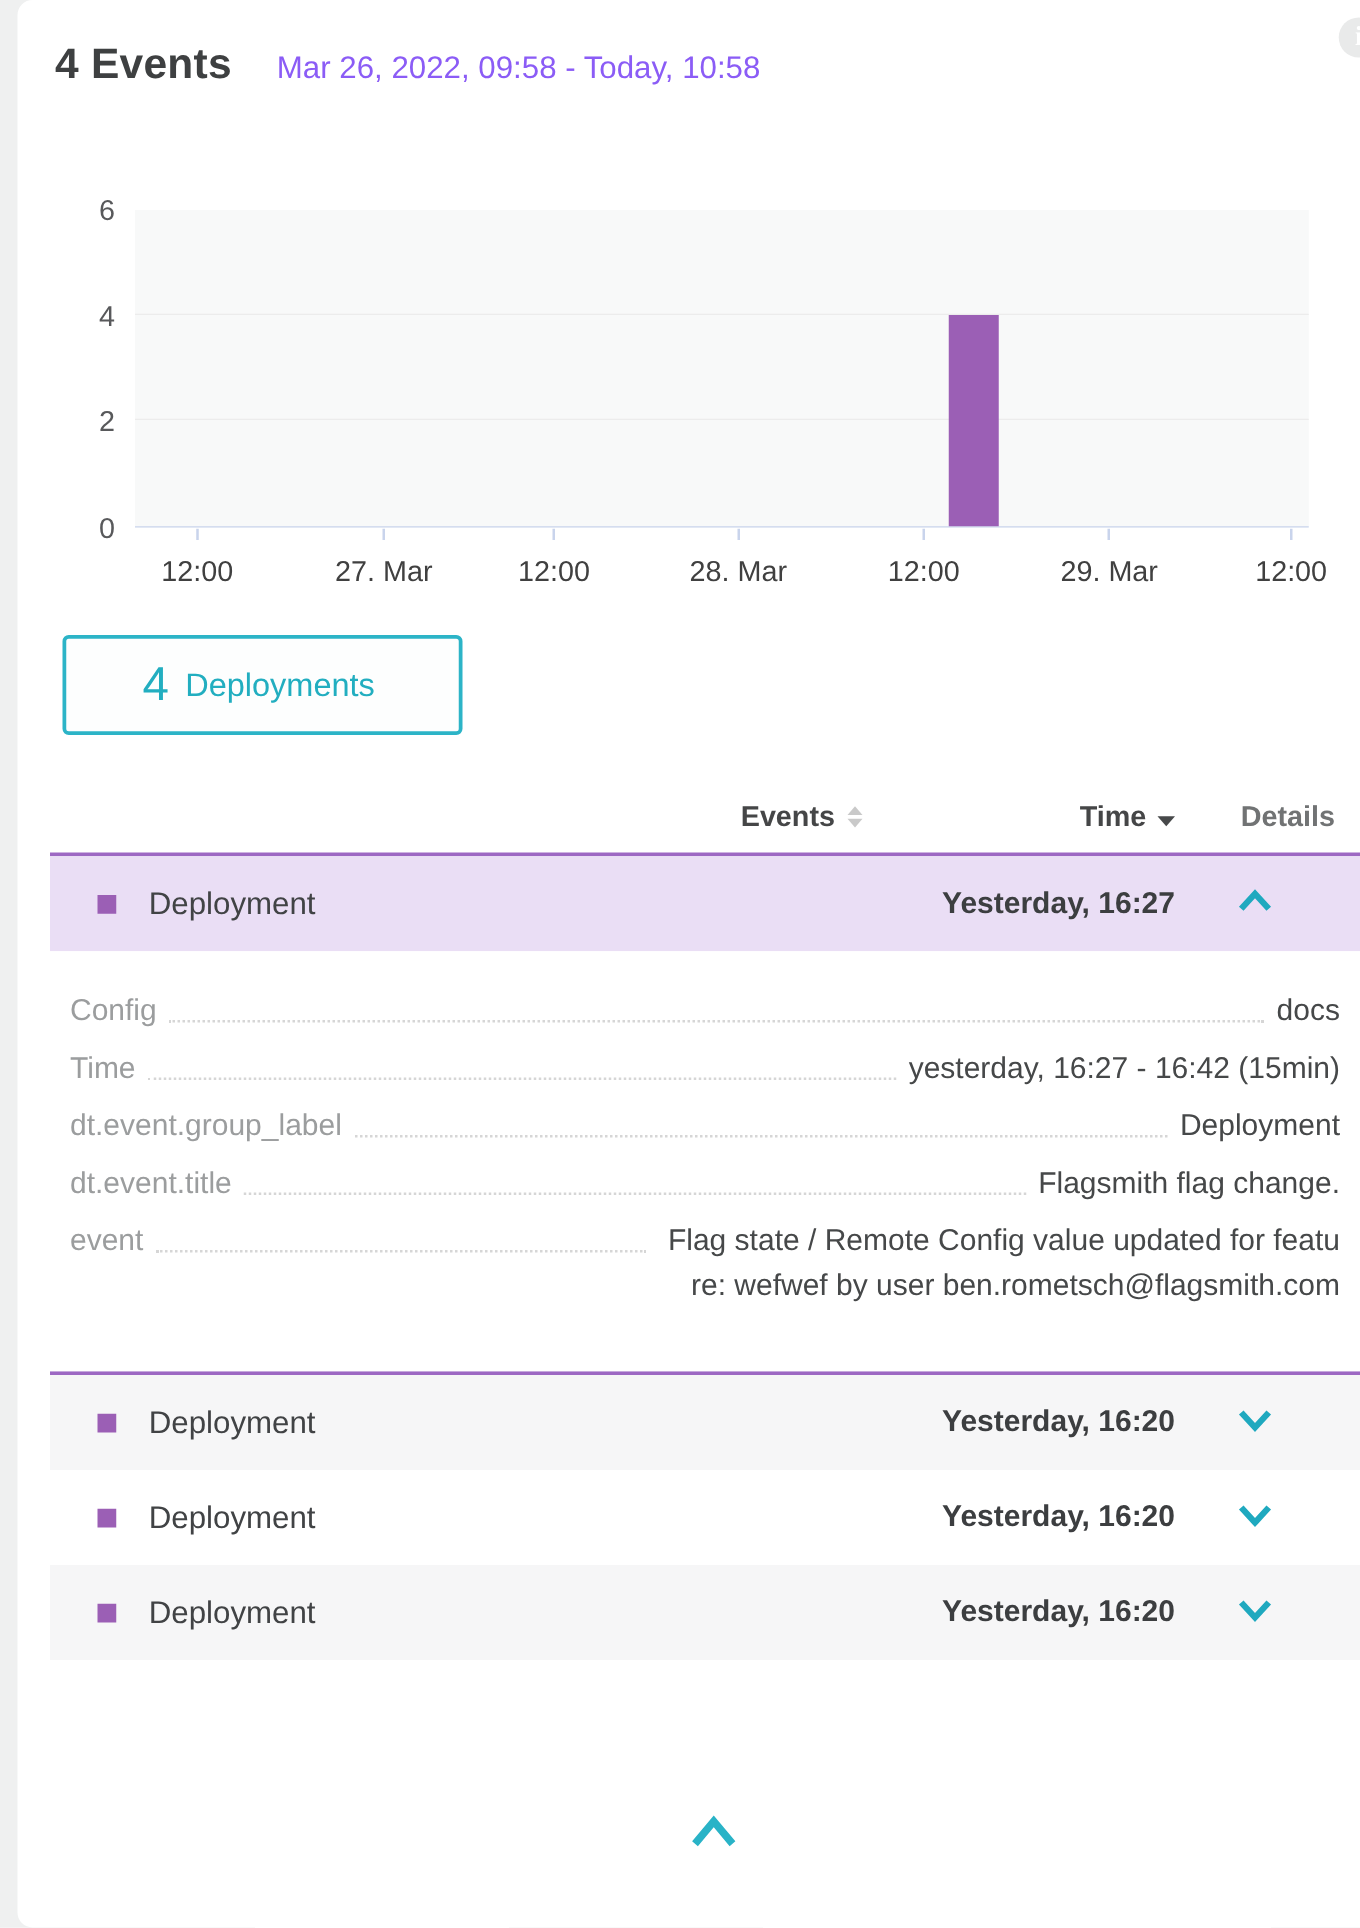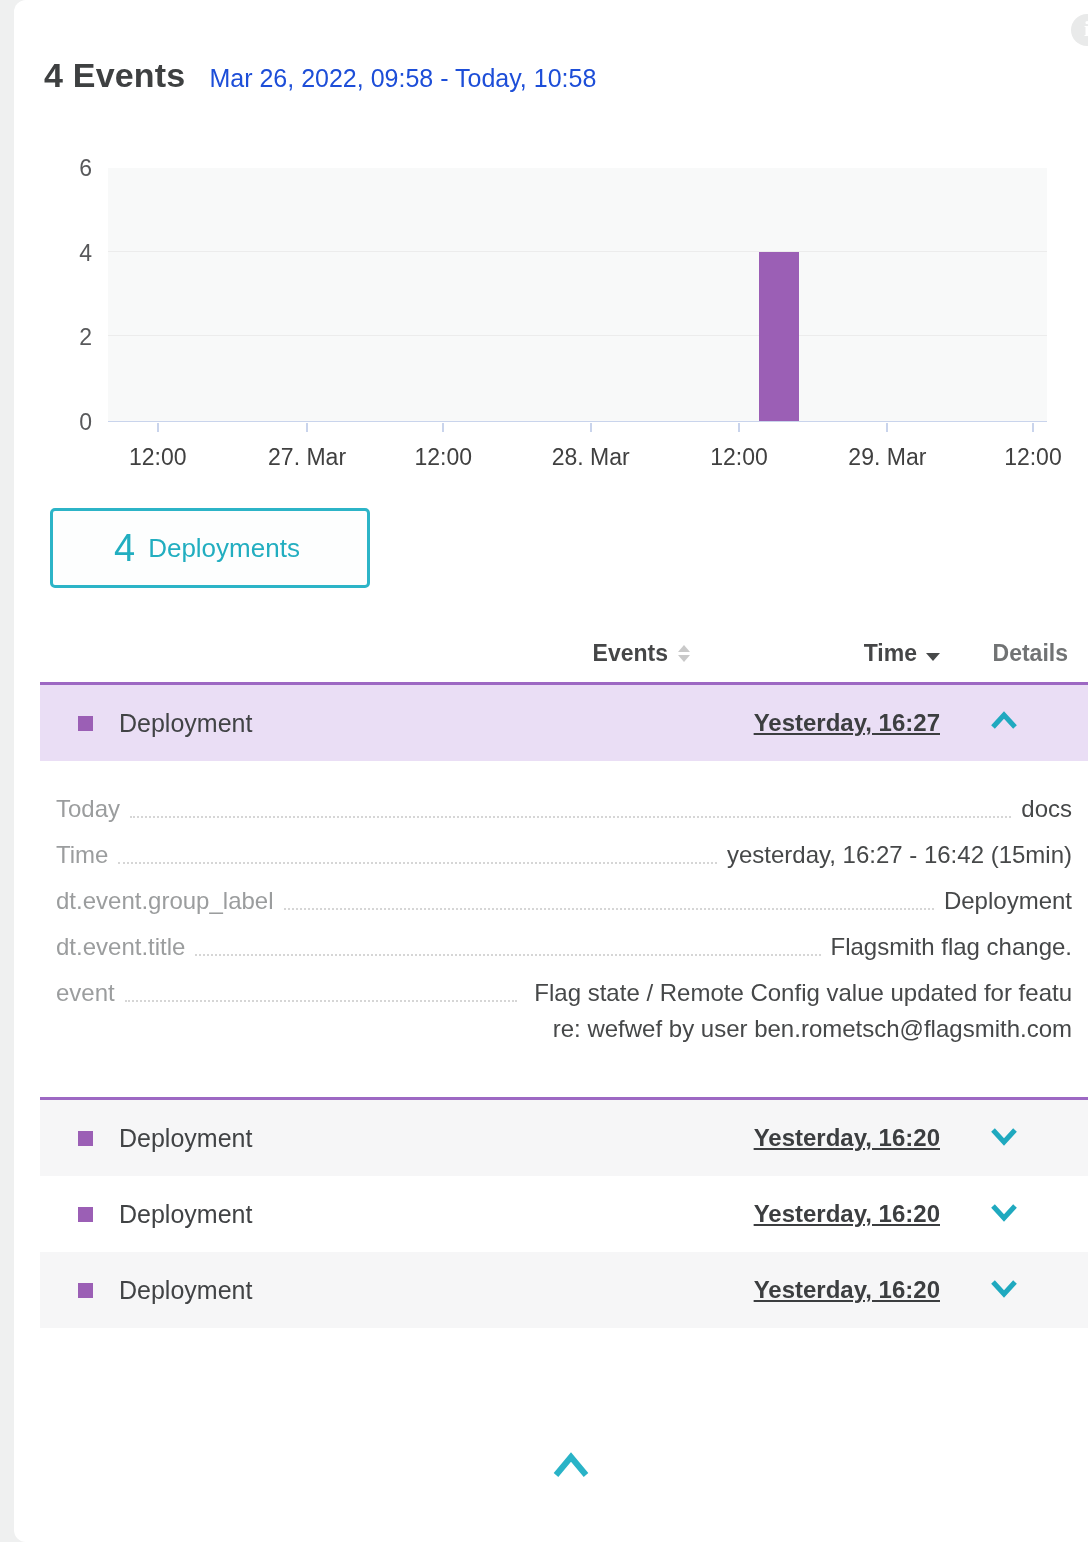--- a/index.html
+++ b/index.html
@@ -3,22 +3,22 @@
 <meta charset="utf-8">
 <style>
   * { margin:0; padding:0; box-sizing:border-box; }
   html,body { width:1088px; height:1542px; overflow:hidden; background:#eff0f0;
               font-family:"Liberation Sans", sans-serif; }
   .panel { position:absolute; left:14px; top:0; width:1074px; height:1542px;
            background:#ffffff; border-radius:12px 0 0 12px; }
 
   
   .header-row { position:absolute; left:44px; top:32px; display:flex; align-items:baseline; gap:24px; }
-  .page-title { font-size:34px; font-weight:bold; color:#3e4041; letter-spacing:.2px;margin-top:24px; }
-  .date-range { font-size:25px; color:#1d4ed8; }
+  .page-title { font-size:34px; font-weight:bold; color:#3e4041; letter-spacing:.2px; }
+  .date-range { font-size:25px; color:#8b5cf6;margin-left:12px; }
   .info-btn { position:absolute; left:1071px; top:14px; width:32px; height:32px; border-radius:50%;
               background:#e9eaea; color:#ffffff; font-family:"Liberation Serif", serif;
               font-size:22px; font-weight:bold; text-align:center; line-height:30px; }
 
   
   .plot { position:absolute; left:108px; top:168px; width:939px; height:254px;
           background:#f8f9f9; border-bottom:1px solid #c9d4ec; }
   .gridline { position:absolute; left:0; width:100%; height:1px; background:#ececec; }
   .bar { position:absolute; bottom:0; }
   .ylabel { position:absolute; left:48px; width:44px; text-align:right;
@@ -49,21 +49,21 @@
   .tri-time { display:inline-block; width:0; height:0; border-left:7px solid transparent;
               border-right:7px solid transparent; border-top:8px solid #47494a; margin-left:9px; }
 
   .expanded-group { border-top:3px solid #9d68c3; border-bottom:3px solid #9d68c3; }
   .row { display:flex; align-items:center; height:76px; padding:0 20px 0 38px; cursor:pointer; }
   .row.expanded { background:#eadef5; }
   .row.alt0 { background:#f6f6f7; }
   .row.alt1 { background:#ffffff; }
   .marker { width:15px; height:15px; background:#9b5fb5; margin-right:26px; flex:none; }
   .row-label { flex:1; font-size:25px; color:#414345; }
-  .row-time { width:250px; text-align:right; font-size:24px; font-weight:bold; color:#3c3e40;text-decoration:underline; }
+  .row-time { width:250px; text-align:right; font-size:24px; font-weight:bold; color:#3c3e40; }
   .row-chevron { width:128px; text-align:center; }
 
   .details { background:#ffffff; padding:30px 16px 40px 16px; }
   .detail-row { display:flex; align-items:flex-start; line-height:36px; margin-bottom:10px;
                 font-size:24px; }
   .detail-label { color:#9b9d9e; white-space:nowrap; }
   .leader { flex:1; height:27px; border-bottom:2px dotted #d6d6d6; margin:0 10px; min-width:24px; }
   .detail-value { color:#464849; text-align:right; max-width:545px; word-break:break-all; }
 
   .collapse-all { position:absolute; left:549px; top:1450px; width:44px; height:34px;
@@ -133,21 +133,21 @@
       <span class="row-label">Deployment</span>
       <span class="row-time">Yesterday, 16:27</span>
       <span class="row-chevron">
         <svg width="30" height="20" viewBox="0 0 30 20">
             <polyline points="4,16 15,4 26,16" fill="none" stroke="#1fa9bf" stroke-width="5"></polyline>
           </svg>
       </span>
     </div>
     <div class="details" id="details">
         <div class="detail-row">
-          <span class="detail-label">Today</span>
+          <span class="detail-label">Config</span>
           <span class="leader"></span>
           <span class="detail-value">docs</span>
         </div>
         <div class="detail-row">
           <span class="detail-label">Time</span>
           <span class="leader"></span>
           <span class="detail-value">yesterday, 16:27 - 16:42 (15min)</span>
         </div>
         <div class="detail-row">
           <span class="detail-label">dt.event.group_label</span>

